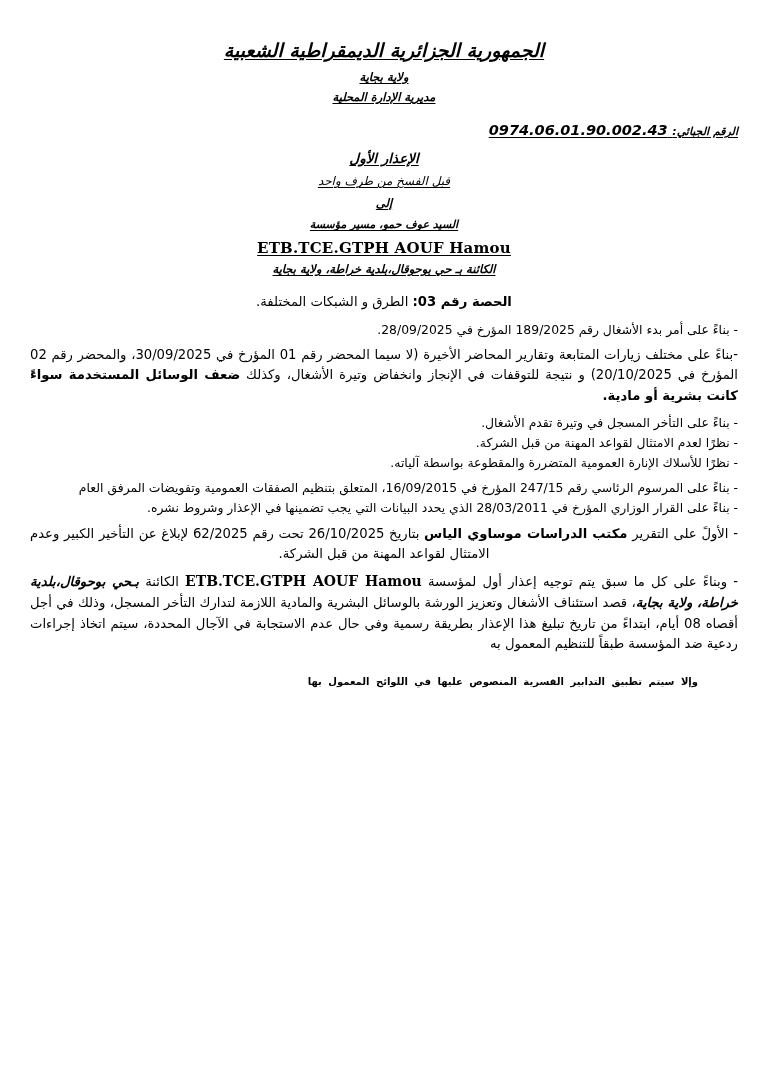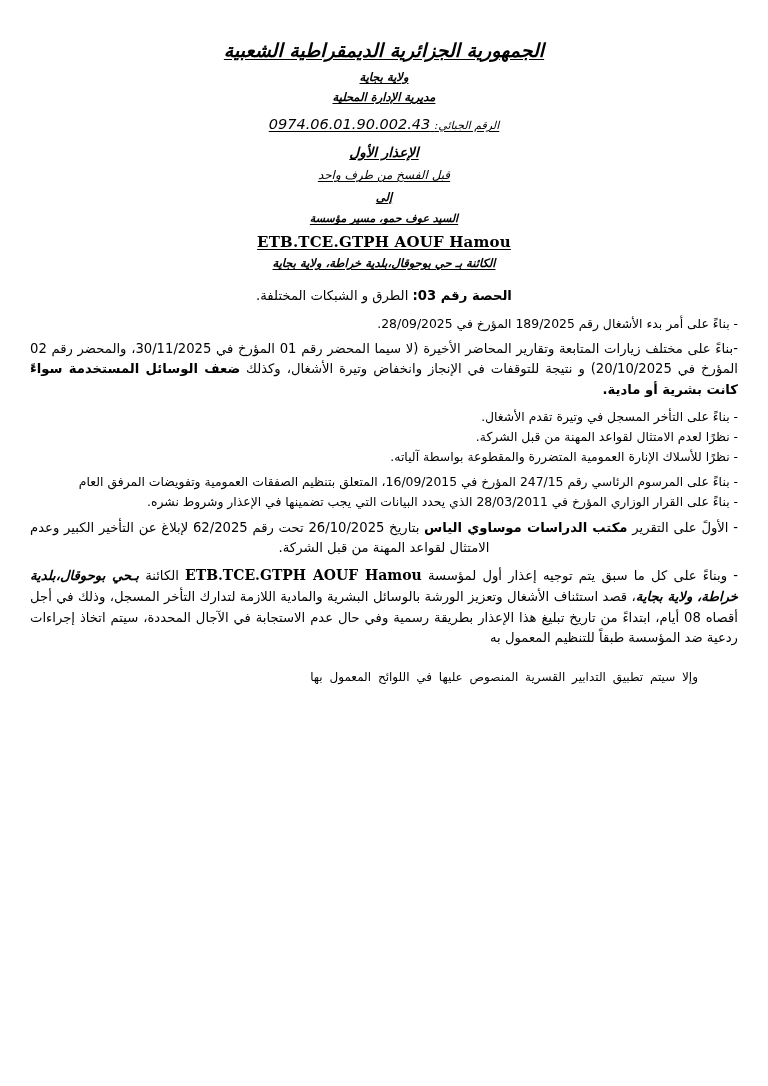--- a/index.html
+++ b/index.html
@@ -54,25 +54,26 @@
   }
   .direction {
     font-size: 11.5px;
     font-weight: bold;
     font-style: italic;
     line-height: 1.5;
     margin-top: 3px;
   }
   .fiscal-row {
     font-size: 13.5px;
-    font-weight: normal;
-    font-style: italic;
-    line-height: 1.5;
-    margin-top: 8px;
-    direction: rtl;
+    font-weight: bold;
+    font-style: italic;
+    line-height: 1.5;
+    margin-top: 14px;
+    direction: rtl;
+    text-align: right;
   }
   .fiscal-label { font-size: 11px; }
   .fiscal-num {
     font-family: "DejaVu Sans", "Liberation Sans", sans-serif;
     font-size: 14.5px;
     letter-spacing: 0px;
   }
   .notice-title {
     font-size: 13.5px;
     font-weight: bold;
@@ -152,22 +153,22 @@
     font-weight: bold;
     font-size: 14px;
     direction: ltr;
     unicode-bidi: embed;
   }
 
   .spacer-sm { height: 5px; }
 
   .final-warning {
     margin-top: 20px;
-    font-size: 12px;
-    font-weight: normal;
+    font-size: 10px;
+    font-weight: bold;
     letter-spacing: 2.2px;
     word-spacing: 3px;
     line-height: 1.6;
     direction: rtl;
     text-align: center;
     padding-right: 40px;
   }
 </style>
 </head>
 <body>
@@ -209,21 +210,21 @@
       <span>الطرق و الشبكات المختلفة.</span>
     </p>
 
     <div class="spacer-sm"></div>
 
     <p class="bullet-line">- بناءً على أمر بدء الأشغال رقم 189/2025 المؤرخ في 28/09/2025.</p>
 
     <div class="spacer-sm"></div>
 
     <p class="para">
-      <span>-بناءً على مختلف زيارات المتابعة وتقارير المحاضر الأخيرة (لا سيما المحضر رقم 01 المؤرخ في 30/11/2025، والمحضر رقم 02 المؤرخ في 20/10/2025) و نتيجة للتوقفات في الإنجاز وانخفاض وتيرة الأشغال، وكذلك </span><span class="b">ضعف الوسائل المستخدمة سواءً كانت بشرية أو مادية.</span>
+      <span>-بناءً على مختلف زيارات المتابعة وتقارير المحاضر الأخيرة (لا سيما المحضر رقم 01 المؤرخ في 30/09/2025، والمحضر رقم 02 المؤرخ في 20/10/2025) و نتيجة للتوقفات في الإنجاز وانخفاض وتيرة الأشغال، وكذلك </span><span class="b">ضعف الوسائل المستخدمة سواءً كانت بشرية أو مادية.</span>
     </p>
 
     <div class="spacer-sm"></div>
 
     <p class="bullet-line">- بناءً على التأخر المسجل في وتيرة تقدم الأشغال.</p>
     <p class="bullet-line">- نظرًا لعدم الامتثال لقواعد المهنة من قبل الشركة.</p>
     <p class="bullet-line">- نظرًا للأسلاك الإنارة العمومية المتضررة والمقطوعة بواسطة آلياته.</p>
 
     <div class="spacer-sm"></div>
 

